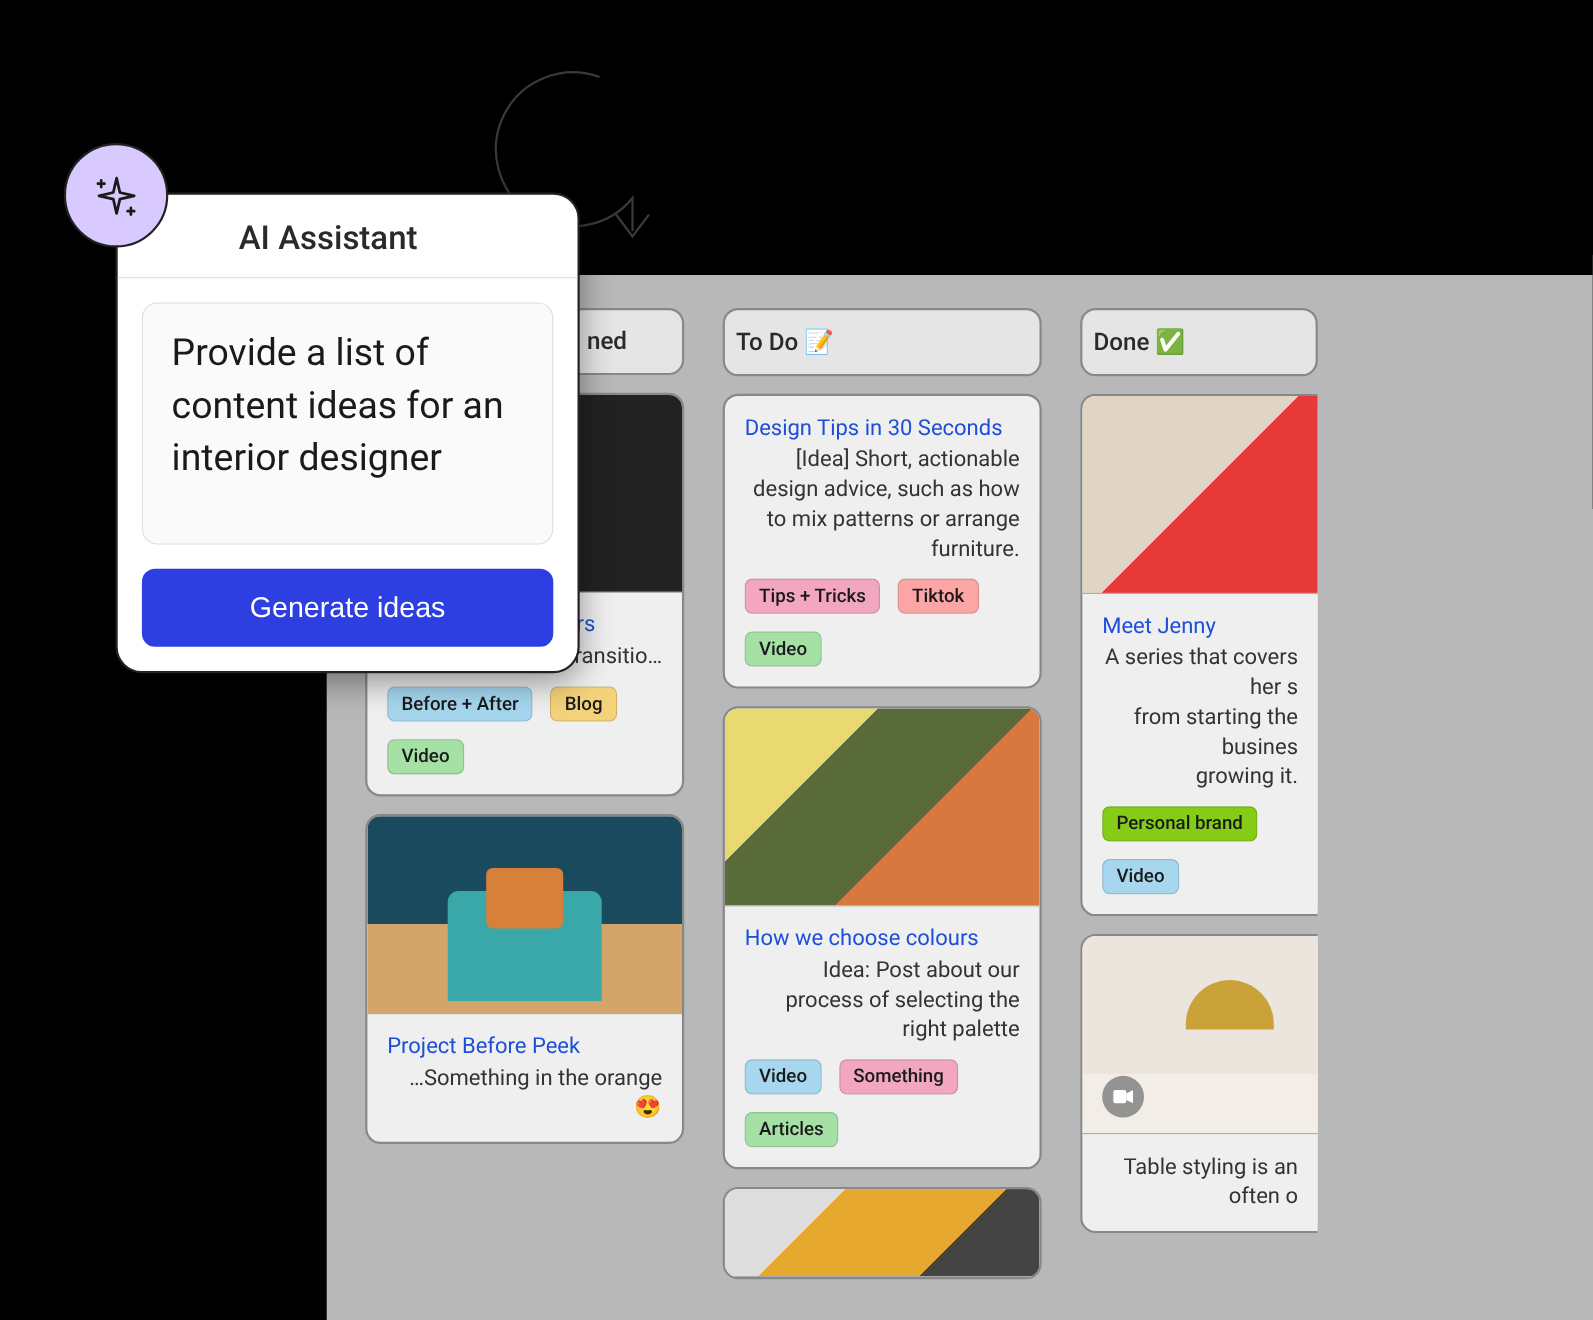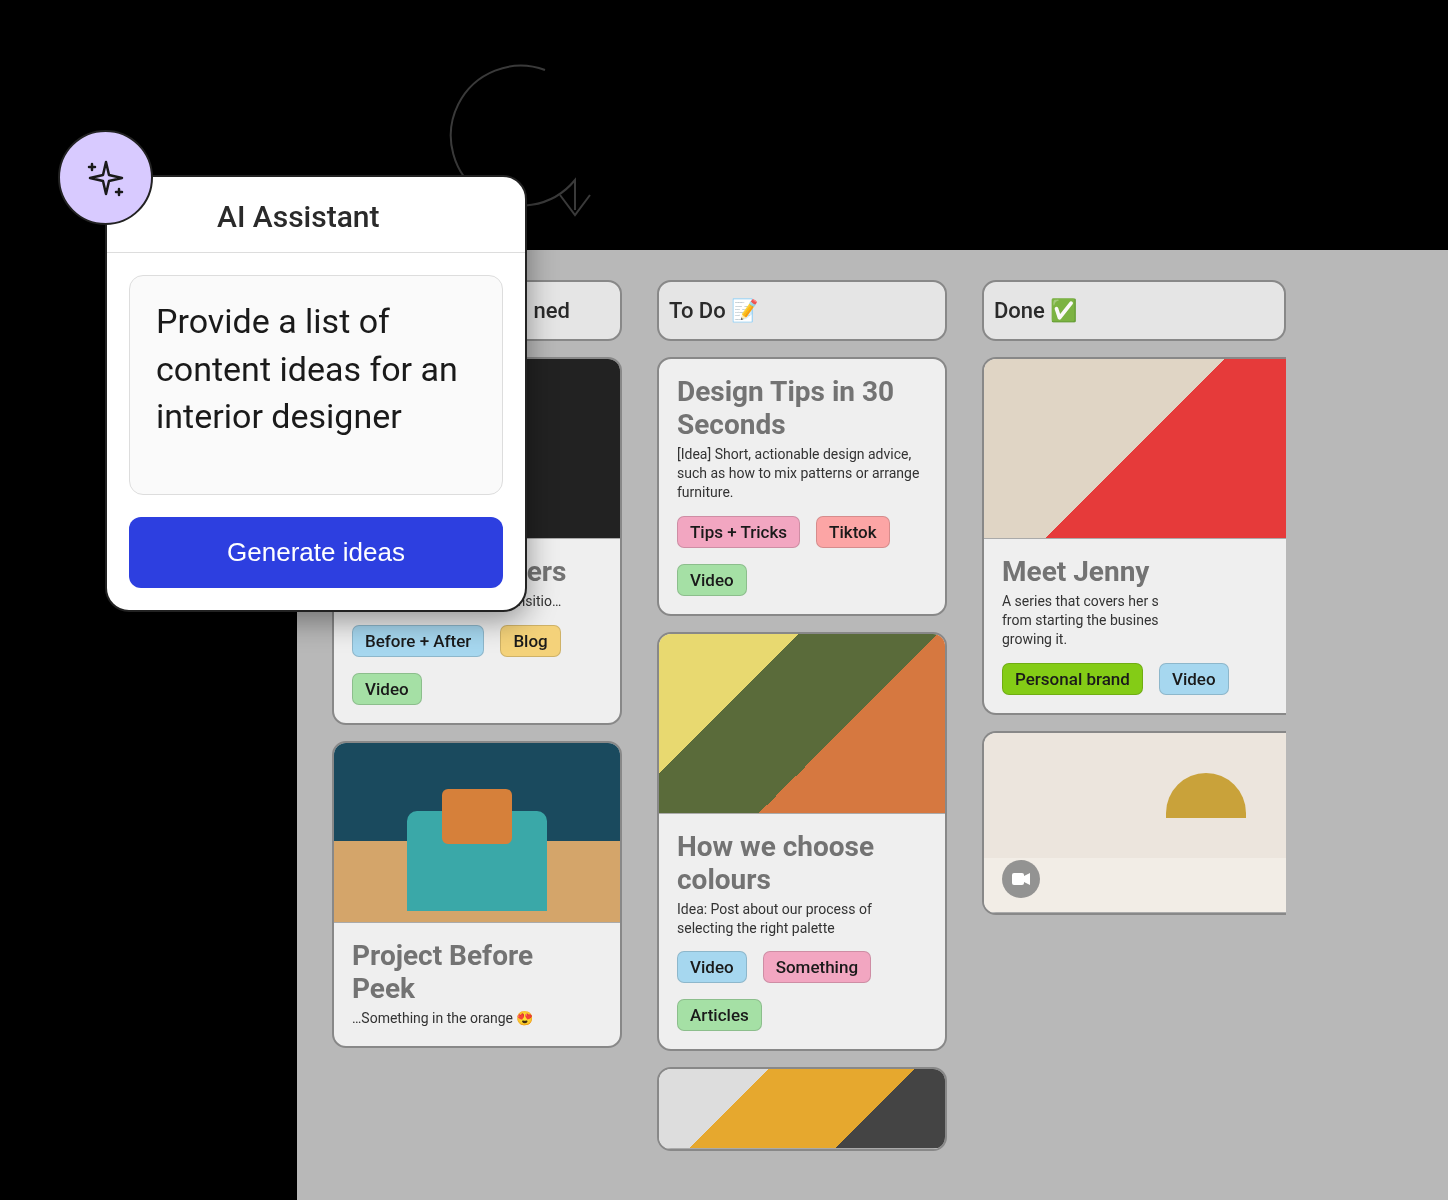--- a/index.html
+++ b/index.html
@@ -71,31 +71,32 @@
   border-bottom: 1px solid #aaa;
   position: relative;
   overflow: hidden;
 }
 
 .card-body {
   padding: 16px 18px 18px 18px;
 }
 
 .card-title {
-  font-weight: 700;
-  font-size: 28px;
-  color: #737373;
+  font-weight: 400;
+  font-size: 20px;
+  color: #1d4ed8;
   margin-bottom: 4px;
 }
 
 .card-desc {
-  font-size: 14px;
+  font-size: 20px;
   color: #333;
   line-height: 1.35;
   margin-bottom: 14px;
+  text-align: right;
 }
 
 .tags {
   display: flex;
   gap: 16px;
   flex-wrap: wrap;
 }
 
 .tag {
   font-size: 17px;
@@ -262,21 +263,21 @@
           <span class="tag" style="background:#a5e0a5">Articles</span>
         </div>
       </div>
     </div>
 
     <div class="card">
       <div class="card-image img-book" style="height:80px"></div>
     </div>
   </div>
 
-  <div class="column" style="width:304px">
+  <div class="column" style="width:216px">
     <div class="column-header">
       <span>Done ✅</span>
     </div>
 
     <div class="card" style="border-right:none; border-top-right-radius:0; border-bottom-right-radius:0">
       <div class="card-image img-jenny"></div>
       <div class="card-body">
         <div class="card-title">Meet Jenny</div>
         <div class="card-desc" style="white-space:pre-line">A series that covers her s
 from starting the busines
@@ -290,20 +291,23 @@
 
     <div class="card" style="border-right:none; border-top-right-radius:0; border-bottom-right-radius:0">
       <div class="card-image img-lamp">
         <div class="video-badge">
           <svg width="18" height="14" viewBox="0 0 18 14" fill="#fff">
               <rect x="0" y="1" width="12" height="12" rx="2"></rect>
               <path d="M12 4 L18 1 L18 13 L12 10 Z"></path>
             </svg>
         </div>
       </div>
+      <div class="card-body">
+        <div class="card-desc" style="margin-bottom:0">Table styling is an often o</div>
+      </div>
     </div>
   </div>
 
 </div>
 
 <div class="sparkle-badge">
   <svg width="48" height="48" viewBox="0 0 48 48" fill="none" stroke="#1a1a1a" stroke-width="2.5" stroke-linecap="round" stroke-linejoin="round">
     <path d="M24 8 L27 21 L40 24 L27 27 L24 40 L21 27 L8 24 L21 21 Z"></path>
     <path d="M10 10 L10 16 M7 13 L13 13"></path>
     <path d="M37 35 L37 41 M34 38 L40 38"></path>

